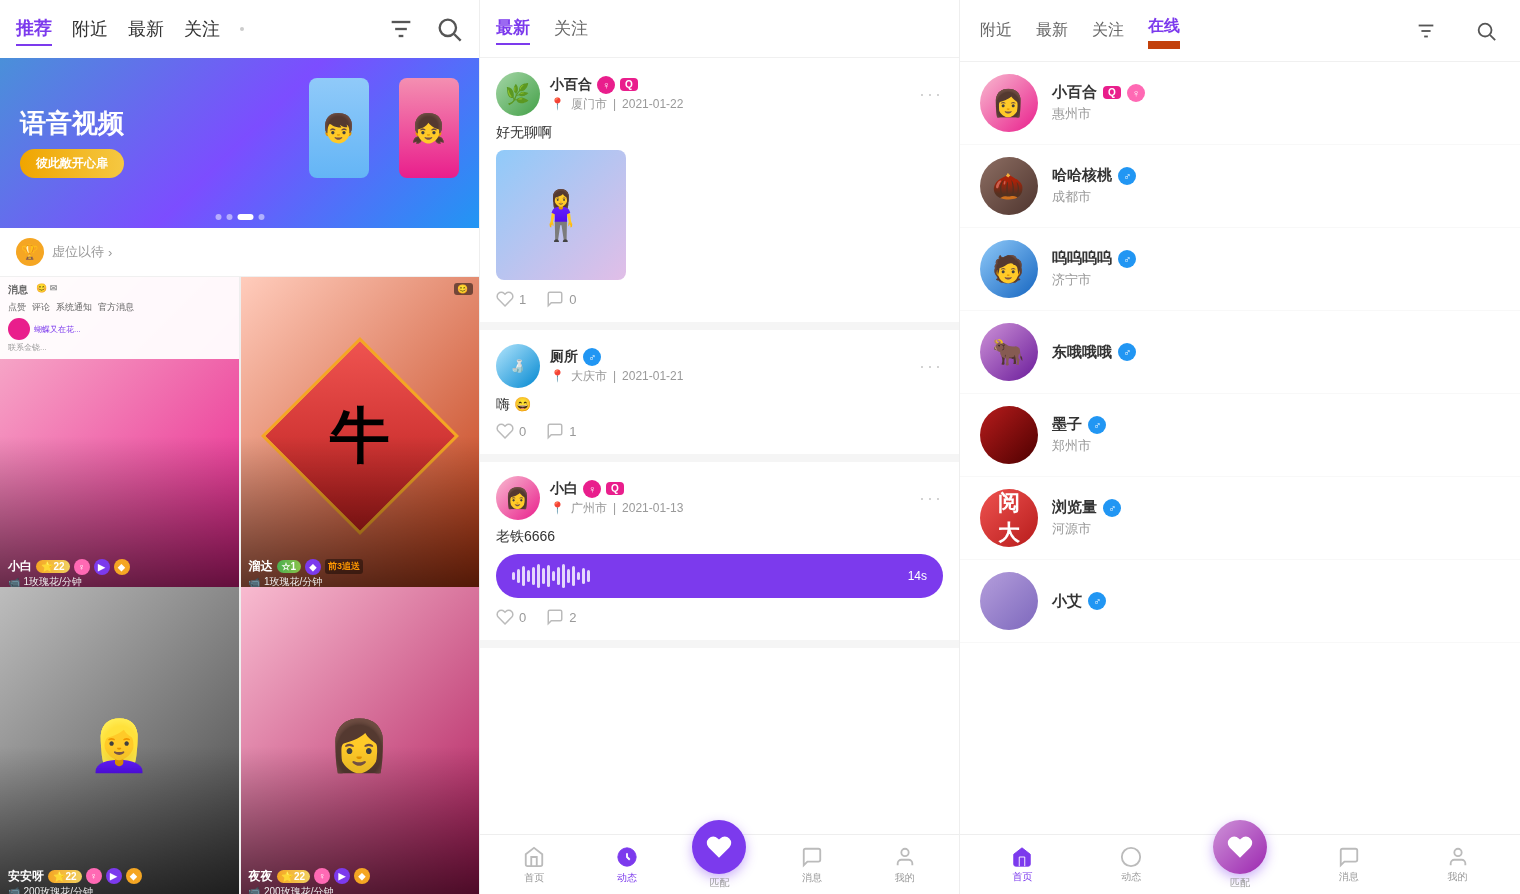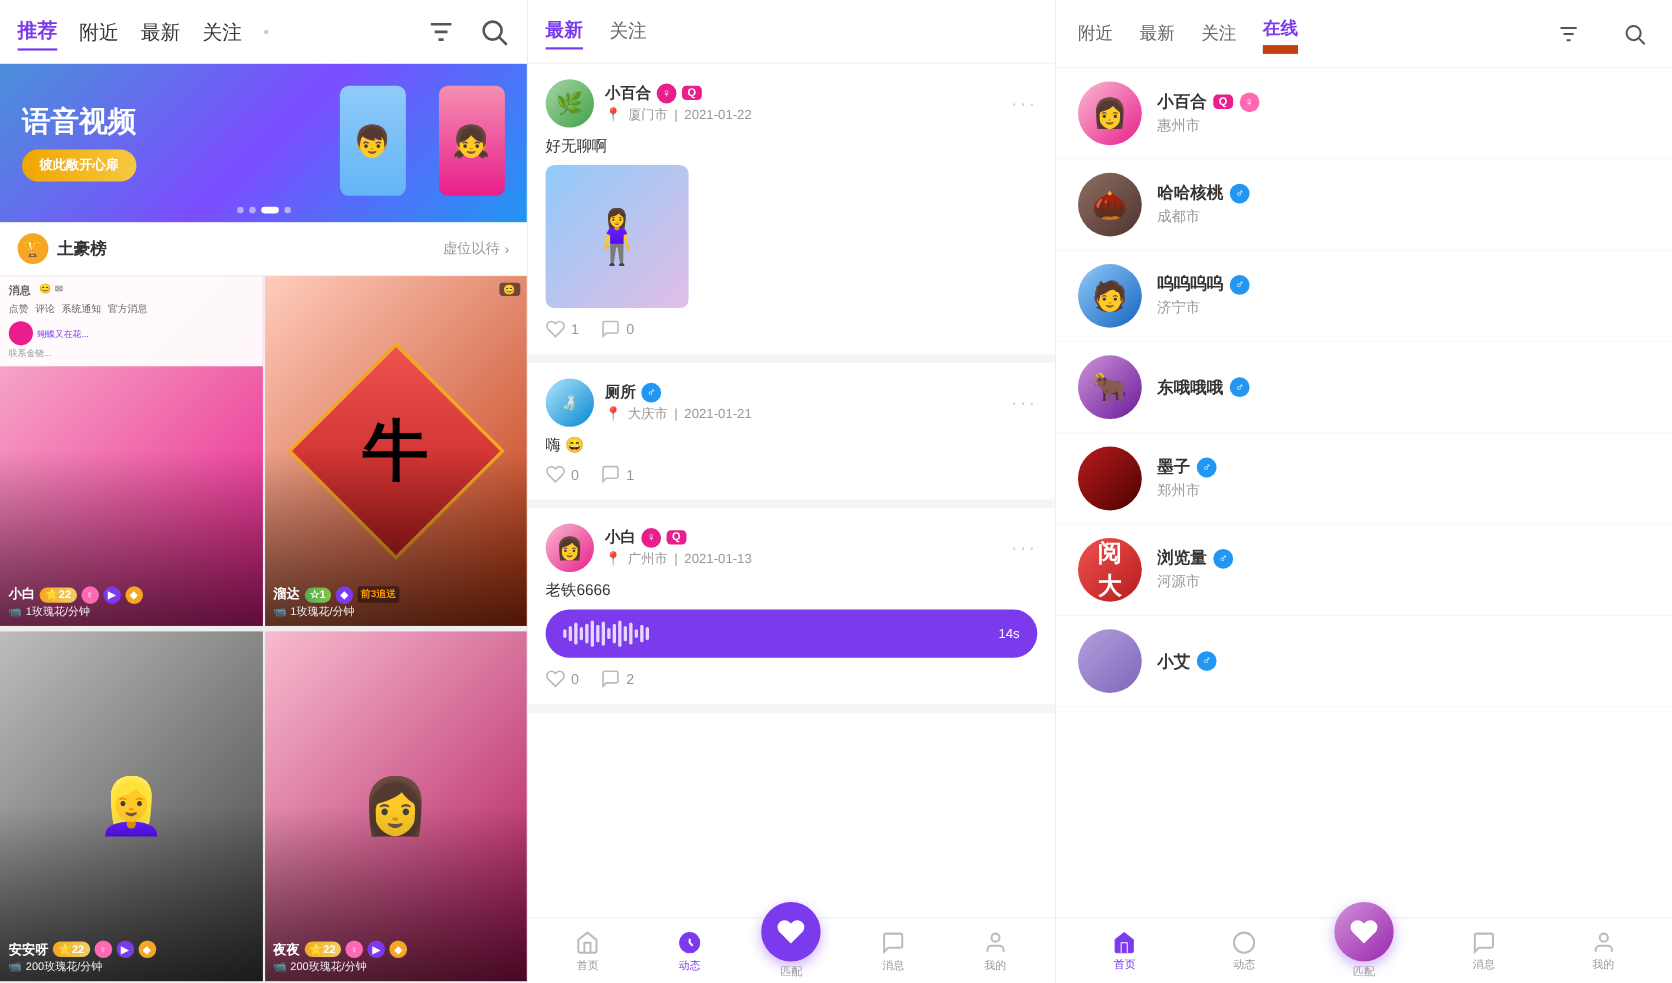--- a/index.html
+++ b/index.html
@@ -8,21 +8,21 @@
     
     .left-panel { width: 480px; background: #fff; display: flex; flex-direction: column; border-right: 1px solid #eee; overflow: hidden; }
 
     .top-nav { display: flex; align-items: center; padding: 12px 16px; background: #fff; gap: 20px; }
     .nav-item { font-size: 18px; color: #333; cursor: pointer; padding: 4px 0; }
     .nav-item.active { color: #7c3aed; font-weight: bold; border-bottom: 2px solid #7c3aed; }
     .nav-dot { width: 4px; height: 4px; background: #ccc; border-radius: 50%; }
     .nav-spacer { flex: 1; }
     .nav-icon { width: 28px; height: 28px; display: flex; align-items: center; justify-content: center; cursor: pointer; }
 
-    .banner { width: 100%; height: 144px; background: linear-gradient(135deg, #4a90d9, #7c4dff, #2196f3); position: relative; overflow: hidden; flex-shrink: 0; }
+    .banner { width: 100%; height: 170px; background: linear-gradient(135deg, #4a90d9, #7c4dff, #2196f3); position: relative; overflow: hidden; flex-shrink: 0; }
     .banner-content { position: absolute; inset: 0; display: flex; align-items: center; padding: 16px 20px; }
     .banner-text { color: #fff; }
     .banner-title { font-size: 26px; font-weight: bold; color: #fff; line-height: 1.2; }
     .banner-btn { background: linear-gradient(90deg, #f0a500, #f5c842); border-radius: 20px; padding: 6px 16px; font-size: 12px; color: #fff; font-weight: bold; margin-top: 10px; display: inline-block; }
     .banner-figure { position: absolute; right: 20px; top: 10px; width: 160px; height: 130px; }
     .banner-figure-left { width: 60px; height: 100px; background: linear-gradient(180deg, #90caf9, #64b5f6); border-radius: 8px; position: absolute; left: 10px; top: 10px; display: flex; align-items: center; justify-content: center; font-size: 30px; }
     .banner-figure-right { width: 60px; height: 100px; background: linear-gradient(180deg, #f48fb1, #e91e8c); border-radius: 8px; position: absolute; right: 0; top: 10px; display: flex; align-items: center; justify-content: center; font-size: 30px; }
     .banner-dots { position: absolute; bottom: 8px; left: 50%; transform: translateX(-50%); display: flex; gap: 5px; }
     .banner-dot { width: 6px; height: 6px; border-radius: 50%; background: rgba(255,255,255,0.5); }
     .banner-dot.active { background: #fff; width: 16px; border-radius: 3px; }
@@ -142,21 +142,20 @@
     <div class="banner-dots">
       <div class="banner-dot"></div>
       <div class="banner-dot"></div>
       <div class="banner-dot active"></div>
       <div class="banner-dot"></div>
     </div>
   </div>
 
   <div class="leaderboard-row">
     <div class="trophy-icon">🏆</div>
-    <span class="leaderboard-title">土豪榜</span>
     <div class="leaderboard-right">
       <span>虚位以待</span>
       <span>›</span>
     </div>
   </div>
 
   <div class="video-grid">
 
     <div class="video-card" style="background: linear-gradient(135deg,#f8bbd0,#e91e8c);">
       <div style="position:absolute;top:0;left:0;right:0;background:rgba(255,255,255,0.95);padding:6px 8px;font-size:10px;color:#333;">

